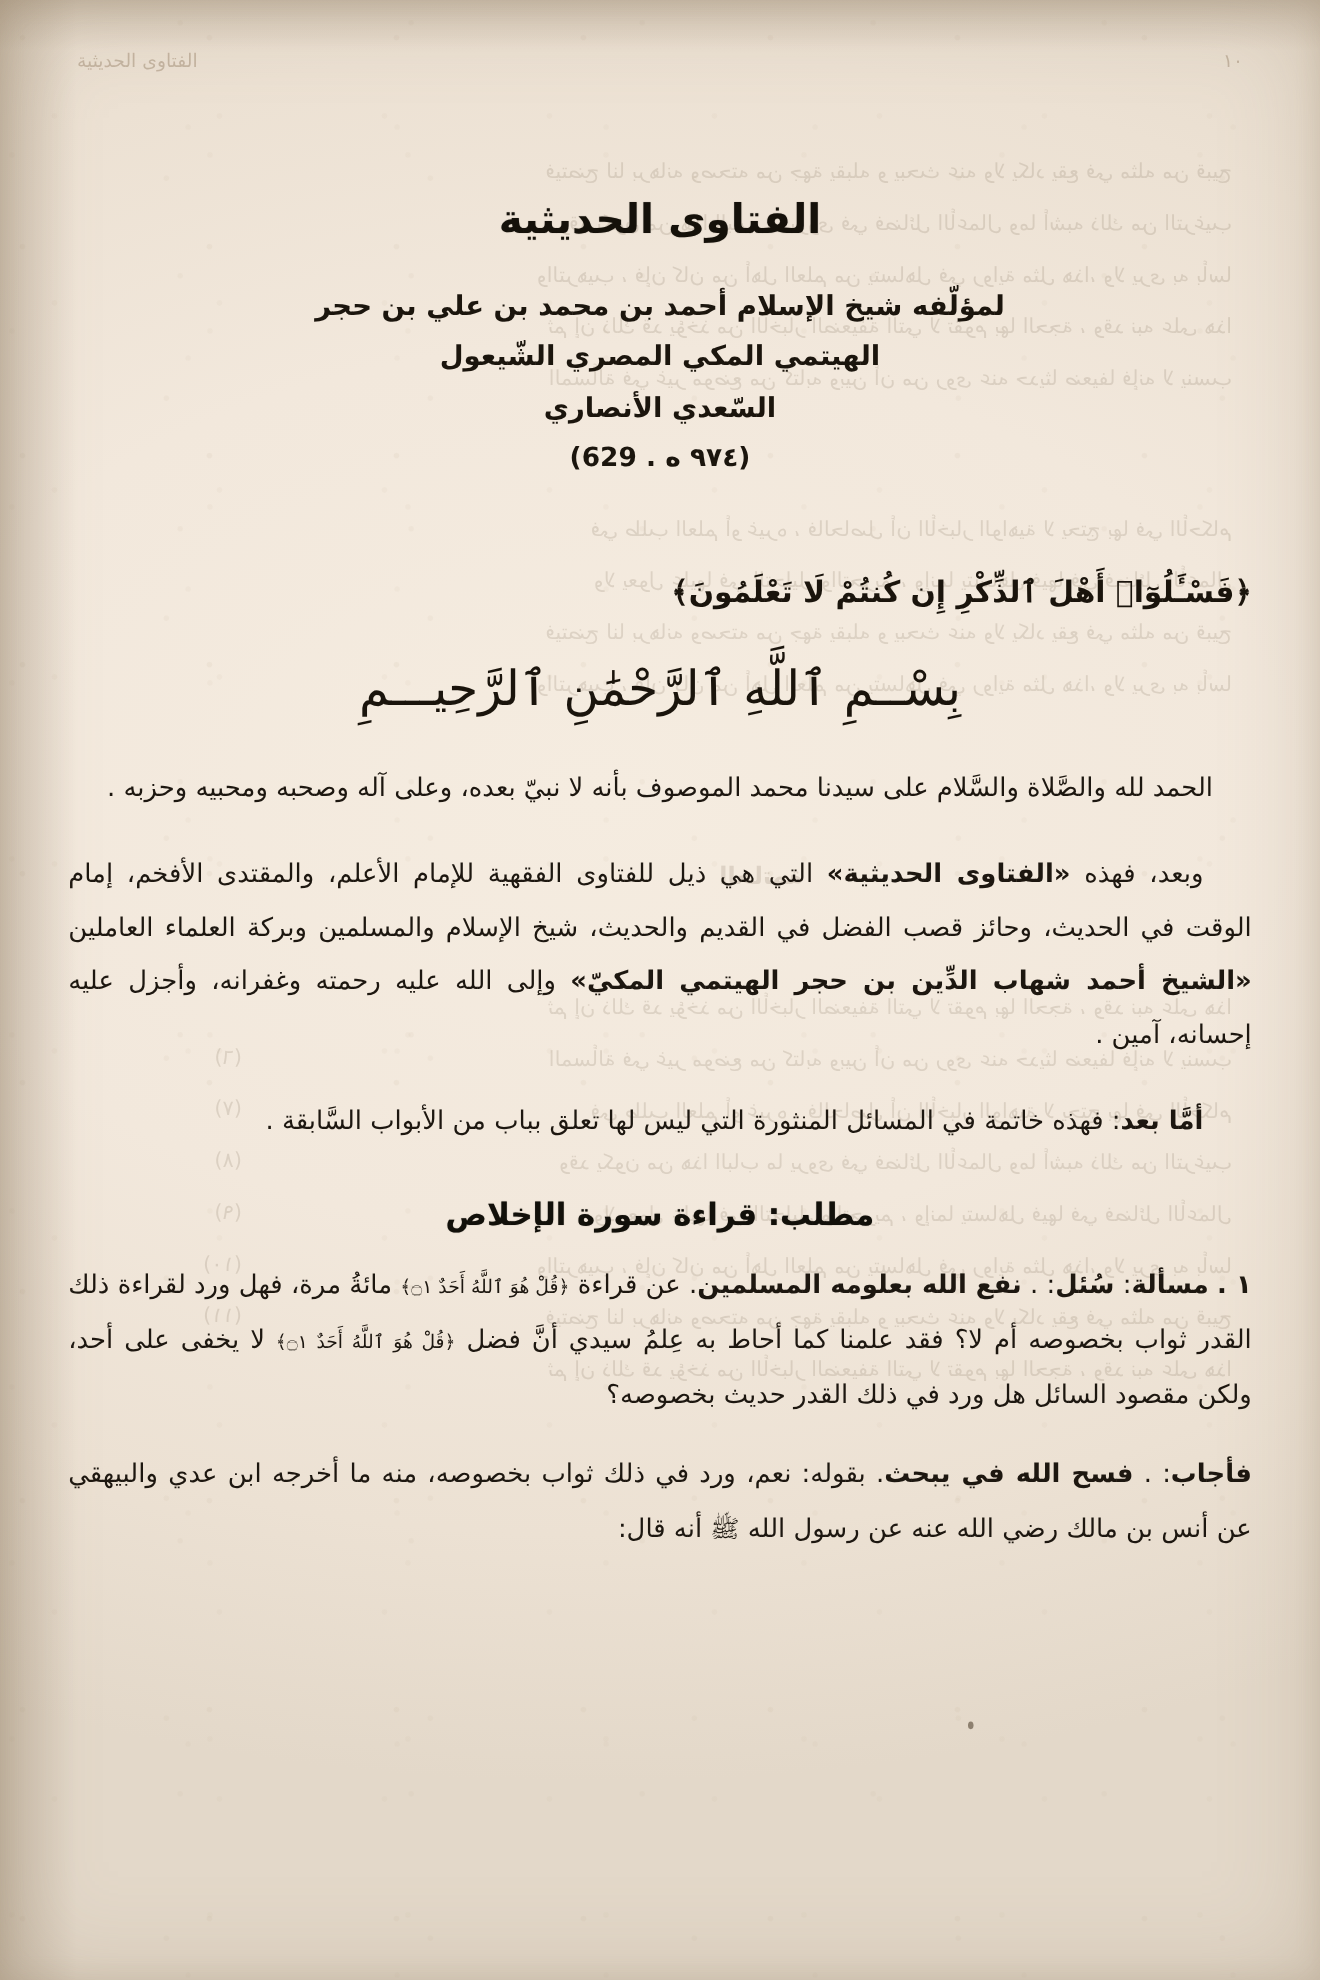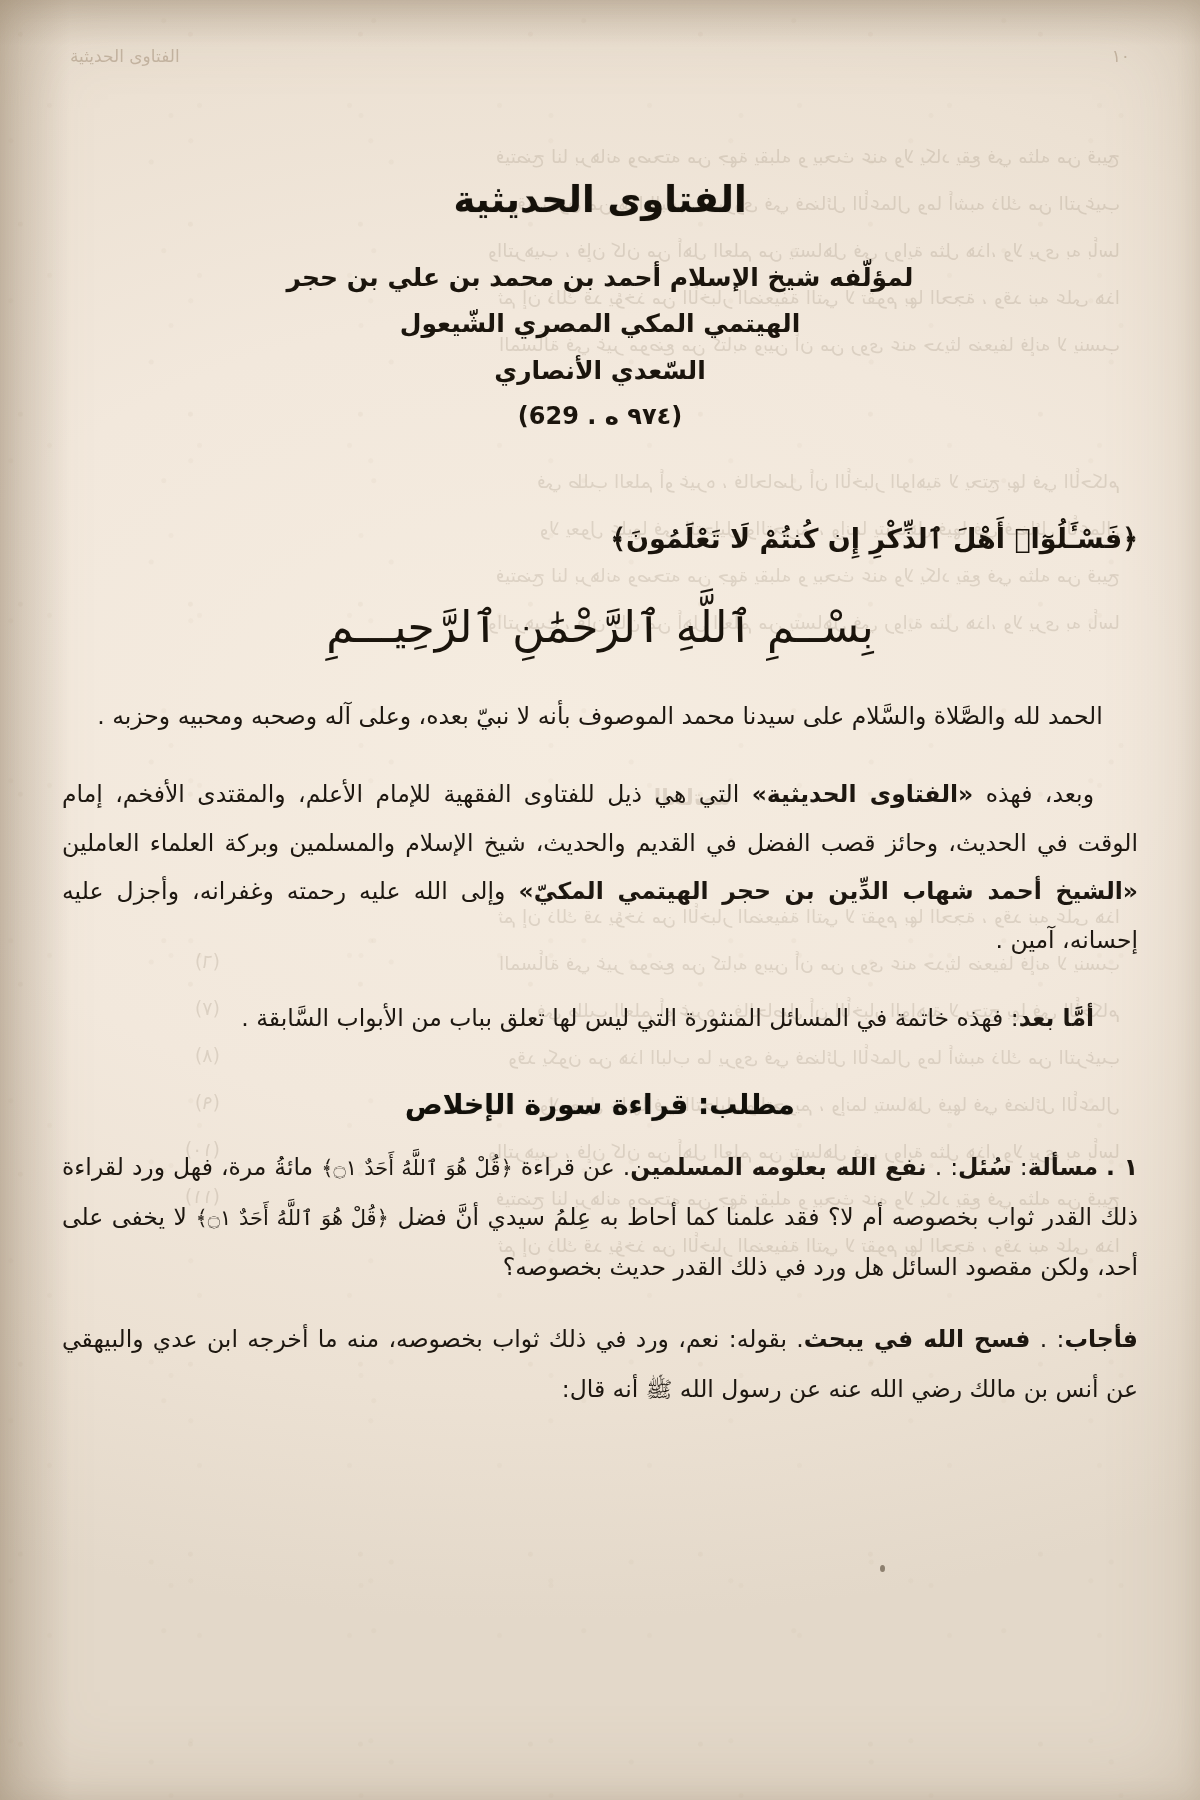--- a/index.html
+++ b/index.html
@@ -189,21 +189,21 @@
     font-size: 23.5px;
     line-height: 2.12;
     text-align: justify;
     text-align-last: right;
     margin-top: 22px;
     color: #1d1710;
   }
   .qa .lead { font-weight: bold; }
 
   .ayah-inline {
-    font-size: 21px;
+    font-size: 17px;
     letter-spacing: .4px;
   }
 
   .pbuh { font-size: 22px; }
 
   
   #bottom-speck {
     position: absolute;
     left: 880px;
     top: 1565px;

